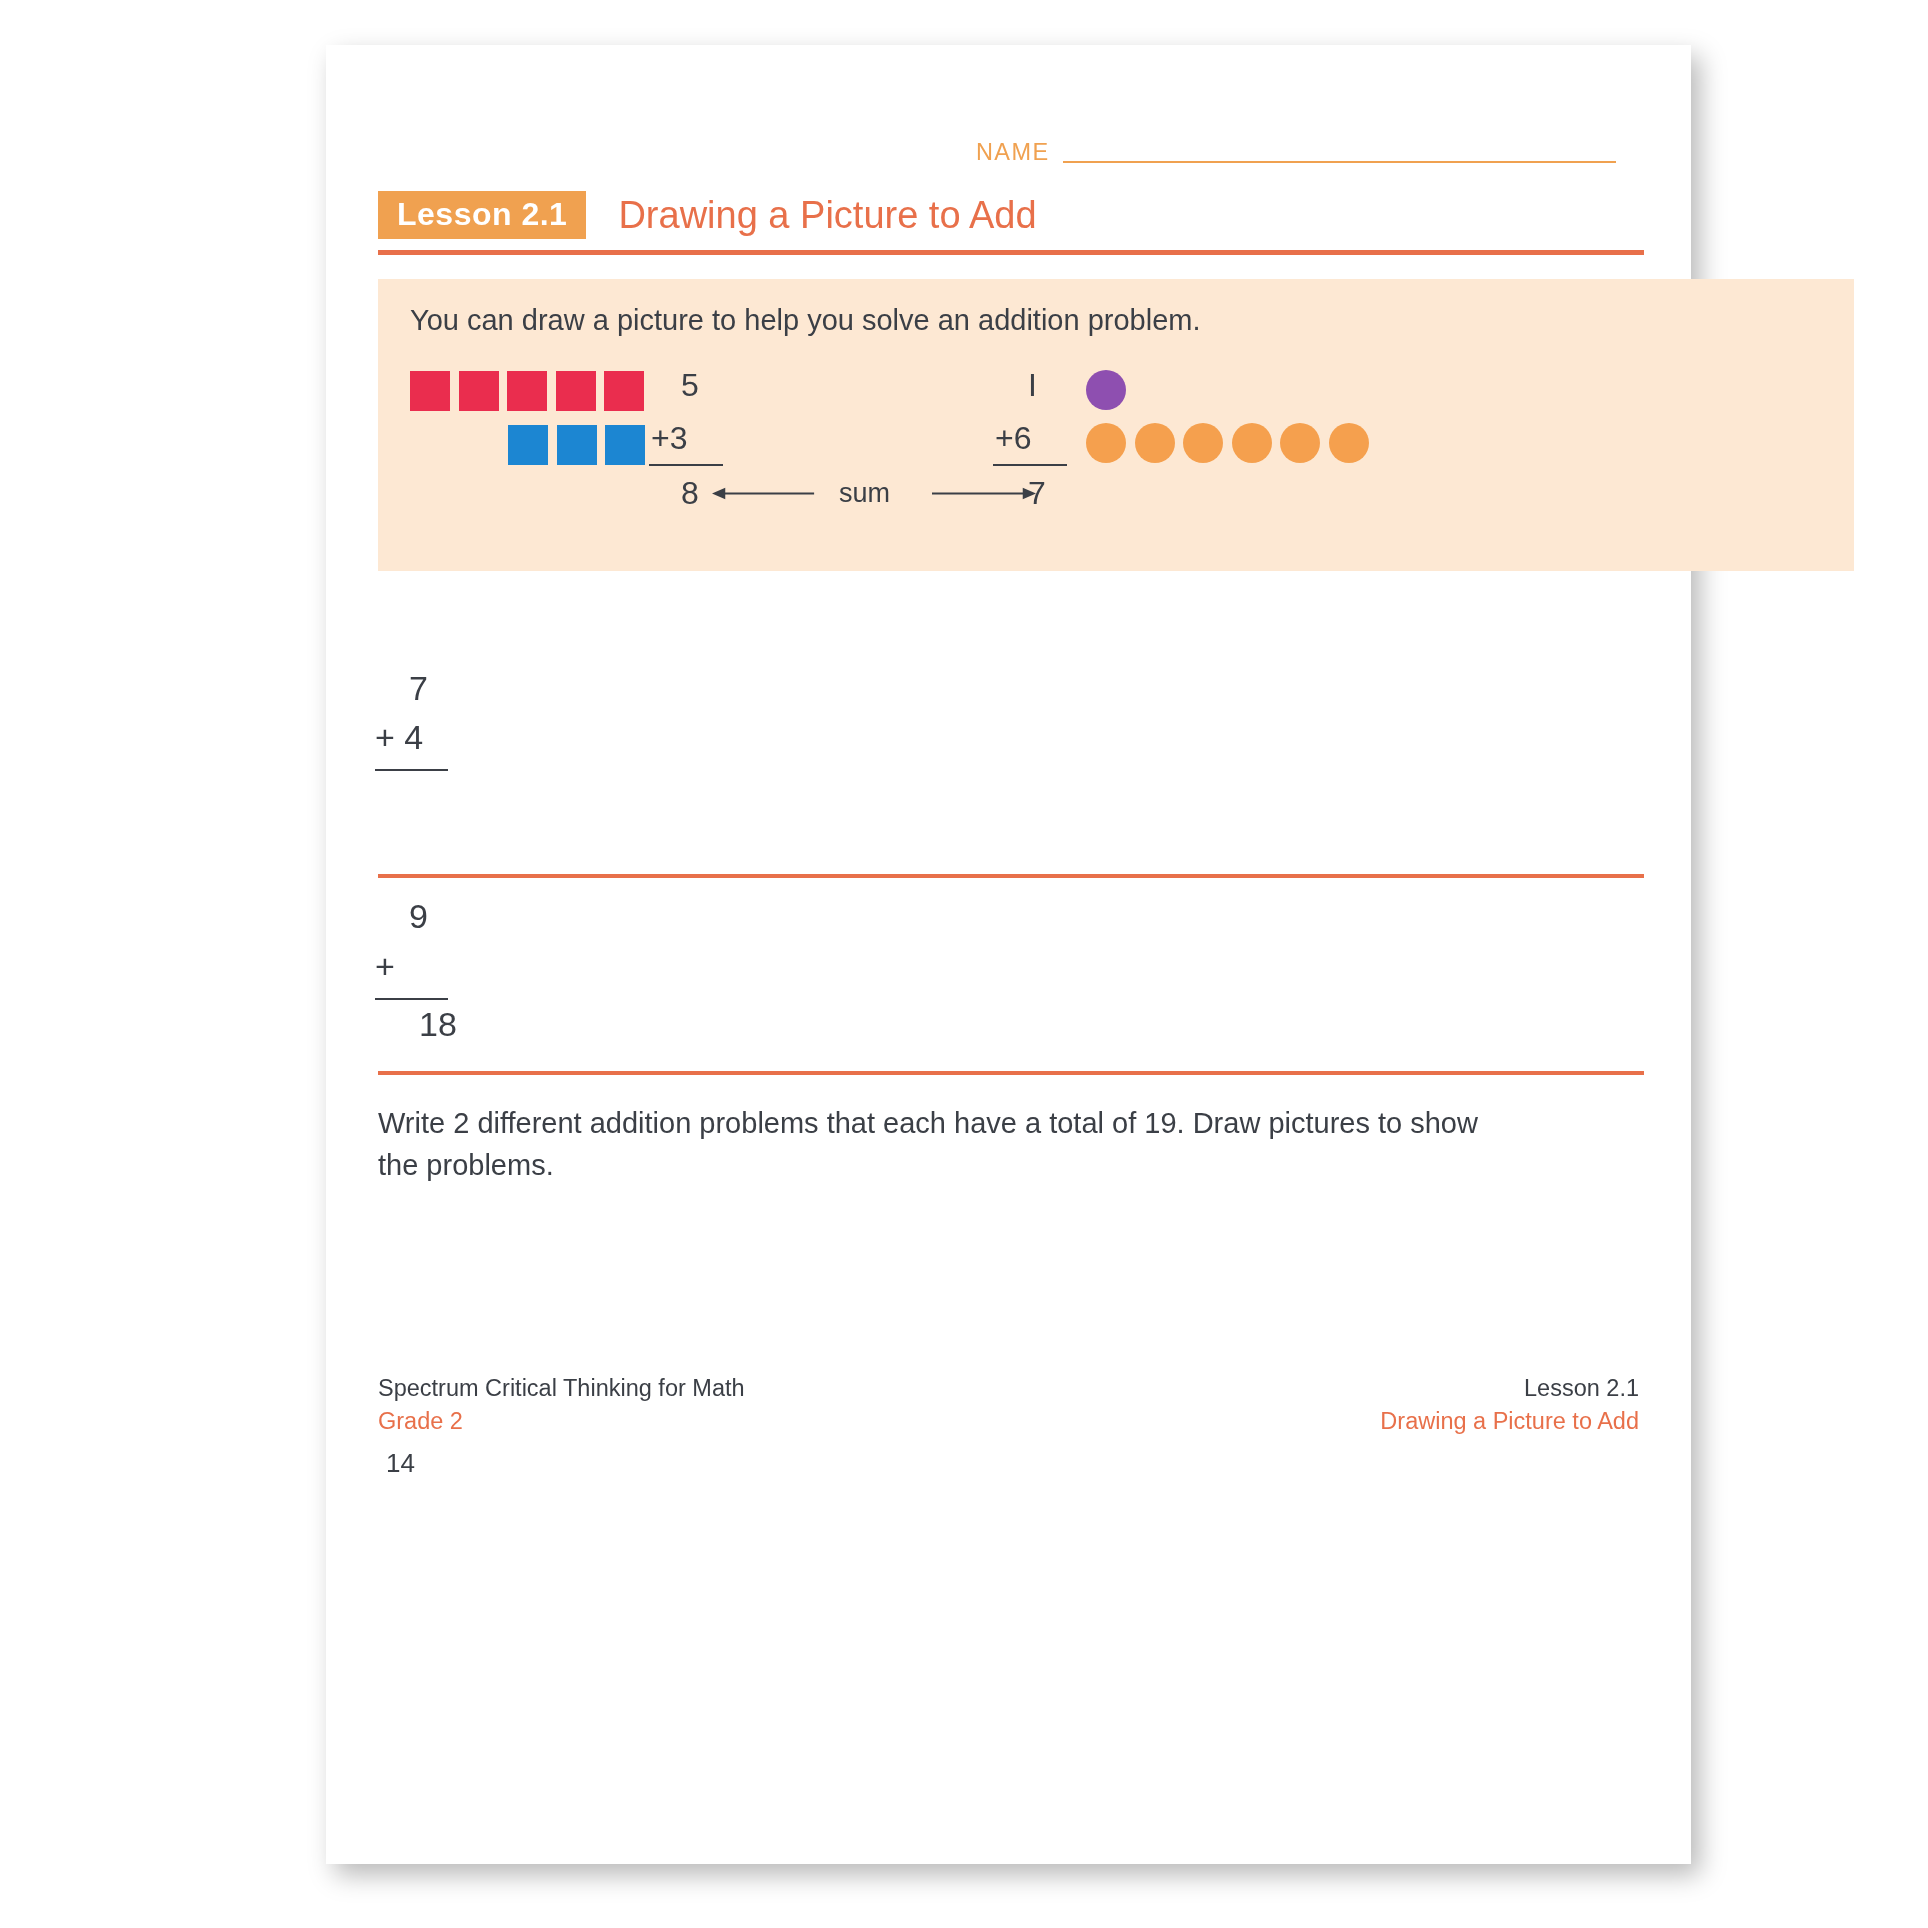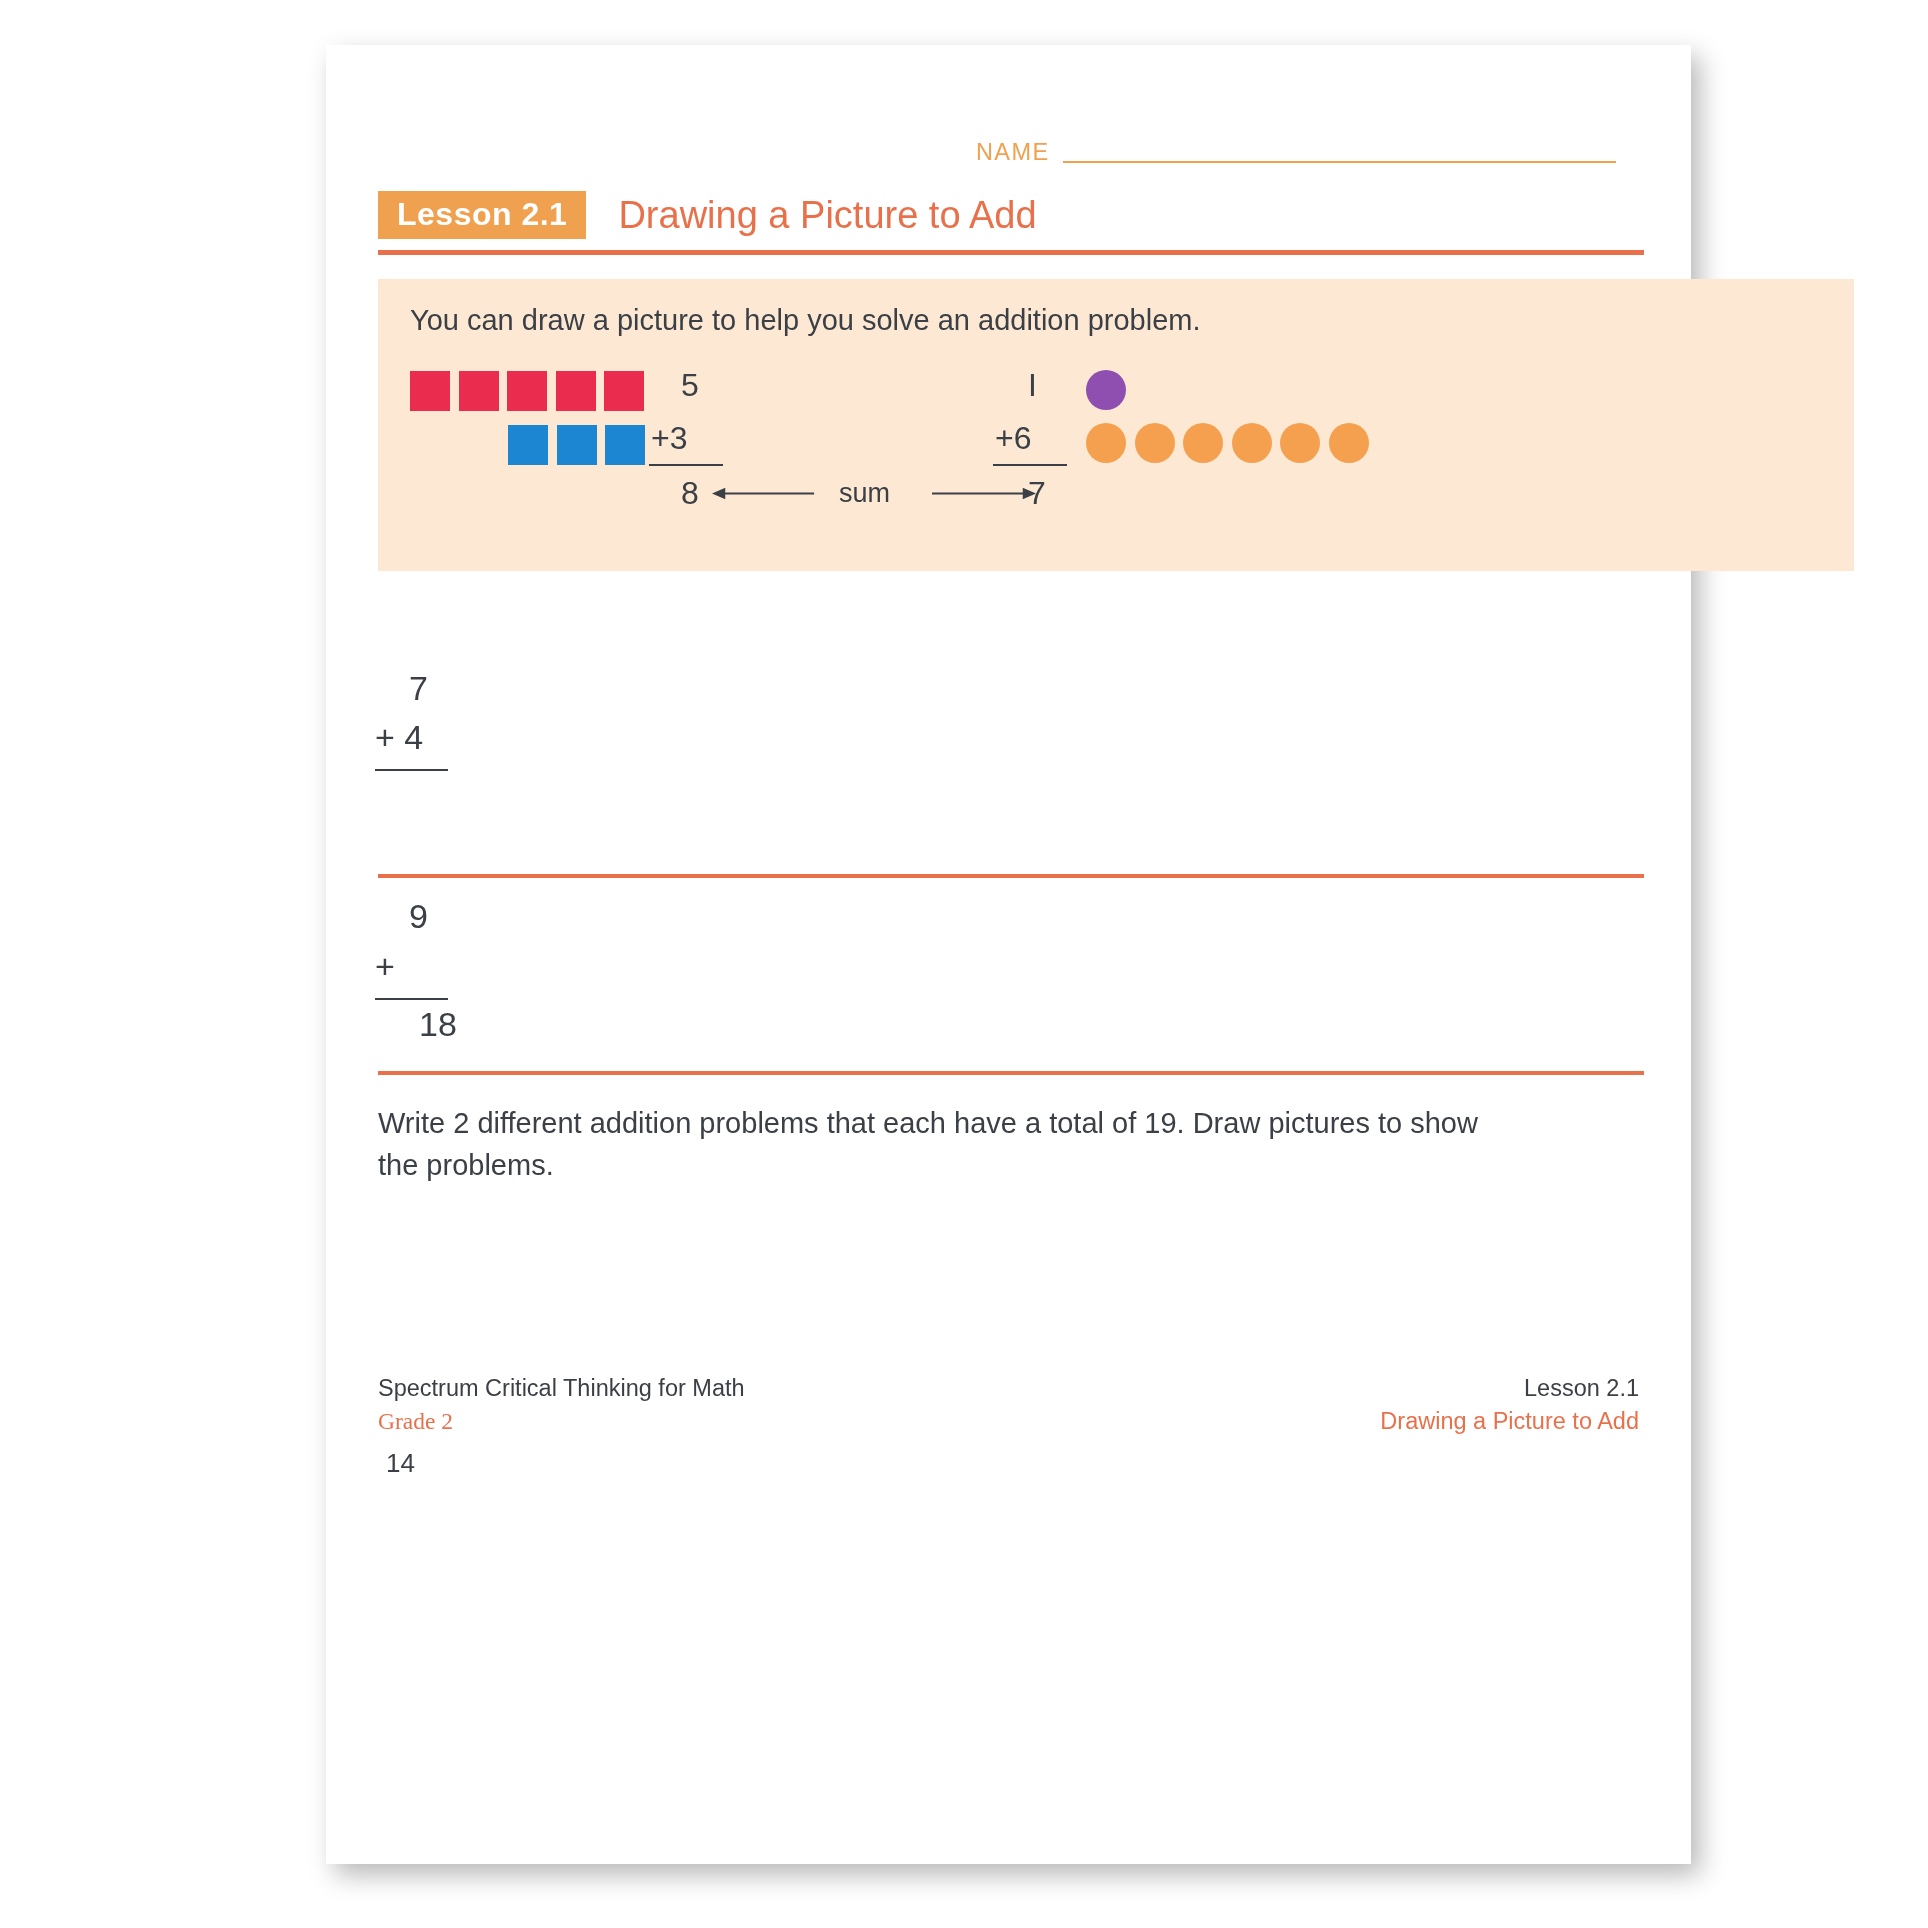--- a/index.html
+++ b/index.html
@@ -213,21 +213,21 @@
     font-size: 23.5px;
     color: #3b3f46;
     font-family: "Liberation Sans", sans-serif;
   }
   .footer-left-2 {
     position: absolute;
     left: 52px;
     top: 1363px;
     font-size: 23.5px;
     color: #e8704a;
-    font-family: Liberation Serif, serif;
+    font-family: Liberation Sans, sans-serif;
   }
   .footer-page {
     position: absolute;
     left: 60px;
     top: 1403px;
     font-size: 26px;
     color: #3b3f46;
     font-family: "Liberation Sans", sans-serif;
   }
   .footer-right-1 {

